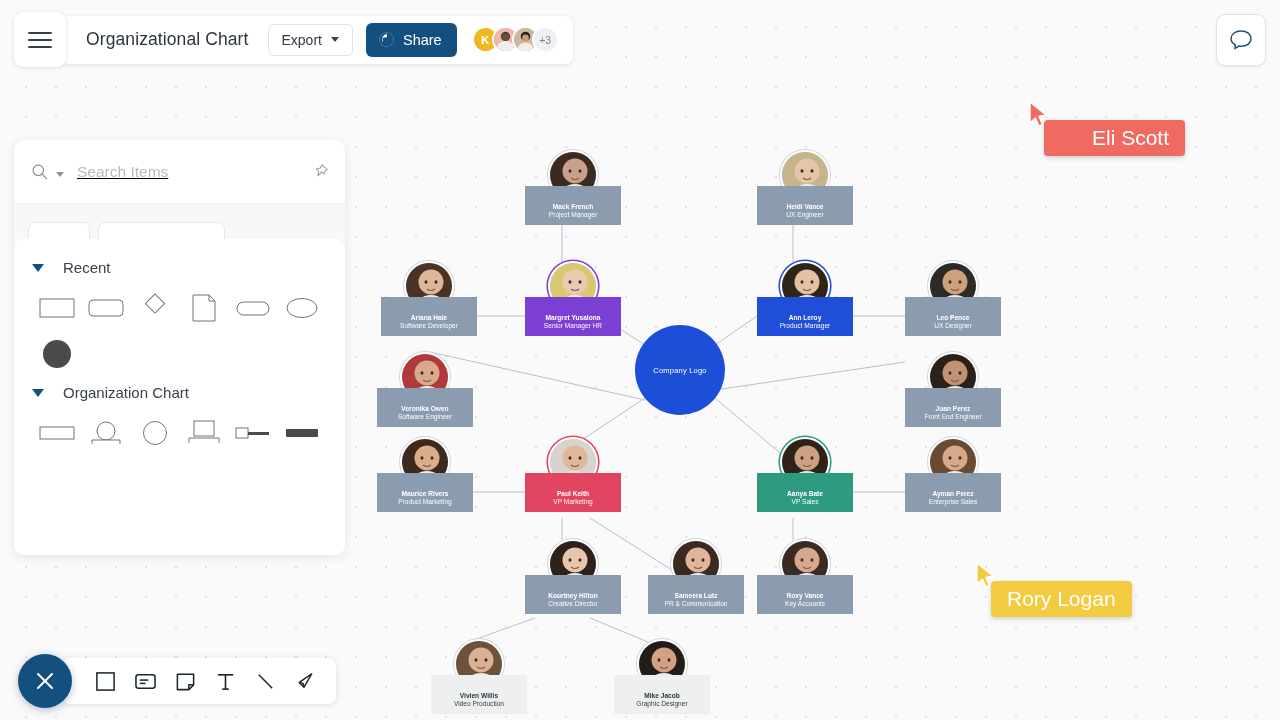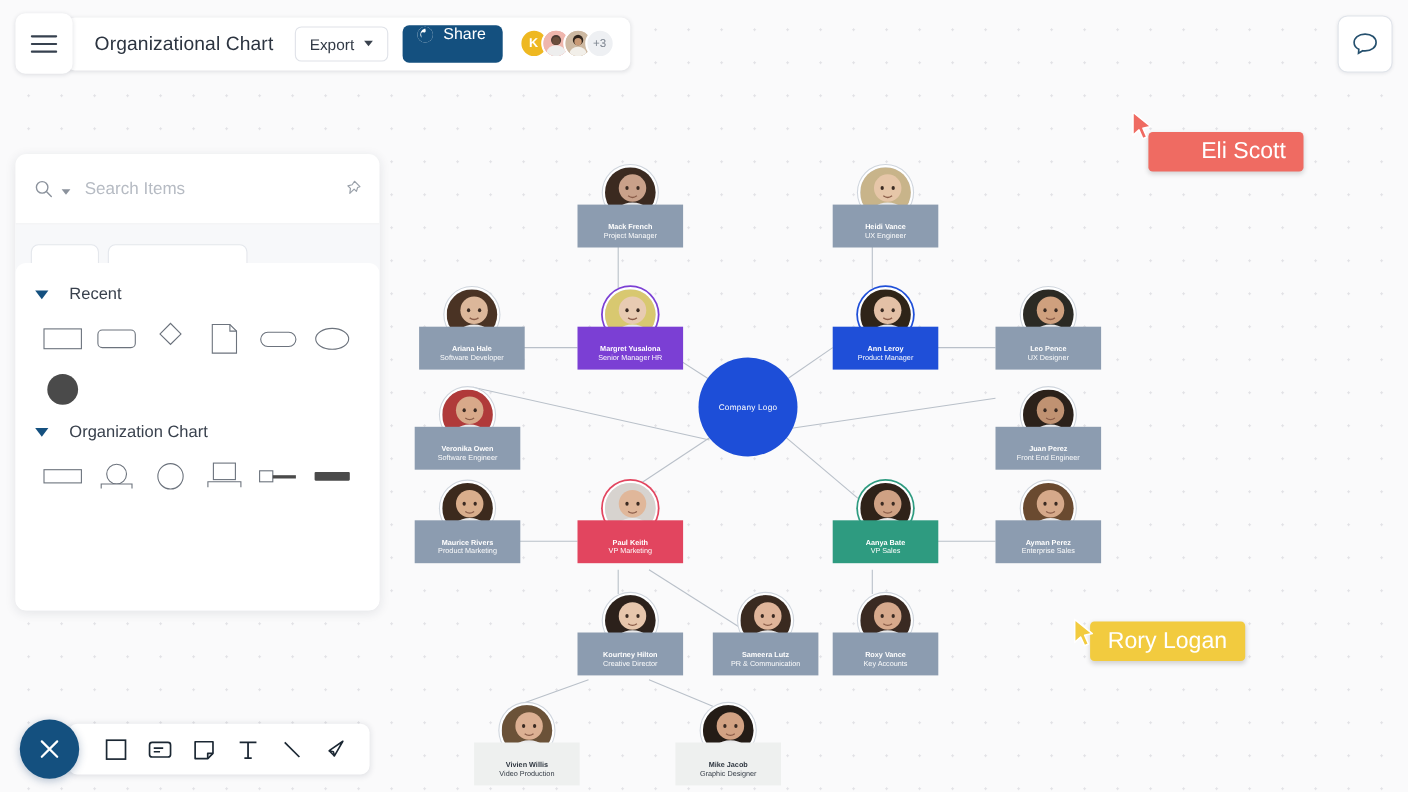--- a/index.html
+++ b/index.html
@@ -66,21 +66,21 @@
   .caret-dn {
     width: 0; height: 0;
     border-left: 4.5px solid transparent;
     border-right: 4.5px solid transparent;
     border-top: 5.5px solid #3a424e;
   }
   .share-btn {
     height: 34px; padding: 0 15px 0 12px;
     background: #14507f; border: none; border-radius: 6px;
     color: #fff; font-size: 14.5px;
-    display: flex; gap: 8px;
+    display: flex; align-items: center; gap: 8px;
     cursor: pointer; white-space: nowrap;
     font-family: "Liberation Sans", sans-serif;
   }
   .globe-ic { width: 17px; height: 17px; display: block; }
   .avatars { display: flex; align-items: center; margin-left: 2px; }
   .av {
     width: 27px; height: 27px; border-radius: 50%;
     border: 2px solid #fff; margin-left: -7px;
     display: flex; align-items: center; justify-content: center;
     font-size: 11.5px; color: #fff; overflow: hidden; position: relative;
@@ -108,20 +108,21 @@
     background: #ffffff;
     border-radius: 10px;
     box-shadow: 0 2px 10px rgba(30,40,60,.10);
     z-index: 30;
     overflow: hidden;
   }
   .search-row {
     height: 64px; display: flex; align-items: center;
     padding: 0 16px; gap: 7px; border-bottom: 1px solid #f0f1f3;
     position: relative;
+    text-decoration: underline;
   }
   .search-ic { width: 19px; height: 19px; }
   .search-caret {
     width: 0; height: 0;
     border-left: 4px solid transparent; border-right: 4px solid transparent;
     border-top: 5px solid #8b929c; margin-top: 5px;
   }
   .search-input {
     flex: 1; border: none; outline: none;
     font-size: 15.5px; color: #3a424e;
@@ -761,16 +762,16 @@
     <svg class="arrow" width="30" height="32" viewBox="0 0 30 32" style="left:-2px; top:-4px;">
       <path d="M4 2l16 13-7 1.5 3.5 8-3.5 1.6-3.6-8L4 23z" fill="#ef6b62" stroke="#fff" stroke-width="1.4" stroke-linejoin="round"></path>
     </svg>
     <div class="lbl" style="margin-left:16px; margin-top:16px;padding-left:48px;">Eli Scott</div>
   </div>
 
   <div class="cursor-tag c-rory" id="cursor-1" style="left: 975px; top: 565px;">
     <svg class="arrow" width="30" height="32" viewBox="0 0 30 32" style="left:-2px; top:-4px;">
       <path d="M4 2l16 13-7 1.5 3.5 8-3.5 1.6-3.6-8L4 23z" fill="#f2cb3f" stroke="#fff" stroke-width="1.4" stroke-linejoin="round"></path>
     </svg>
-    <div class="lbl" style="margin-left:16px; margin-top:0;">Rory Logan</div>
+    <div class="lbl" style="margin-left:16px; margin-top:16px;">Rory Logan</div>
   </div>
 
 </div>
 
 </body></html>

